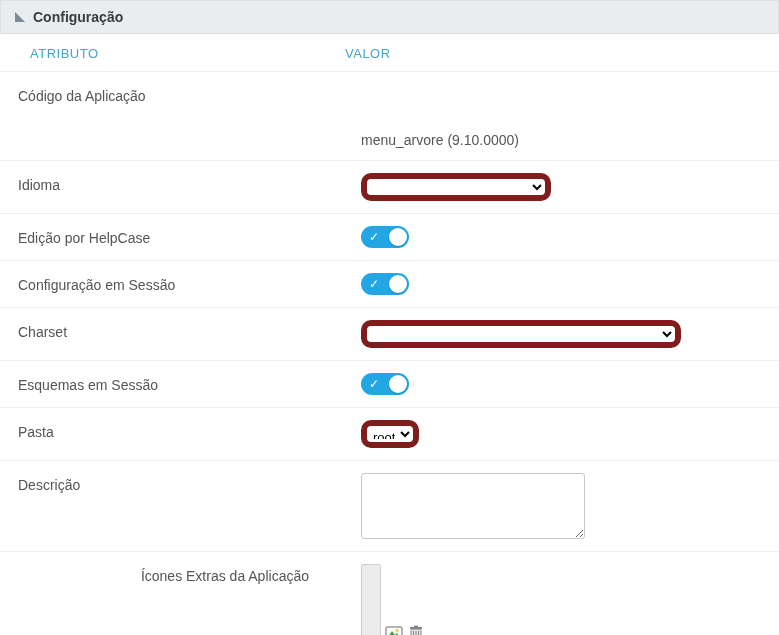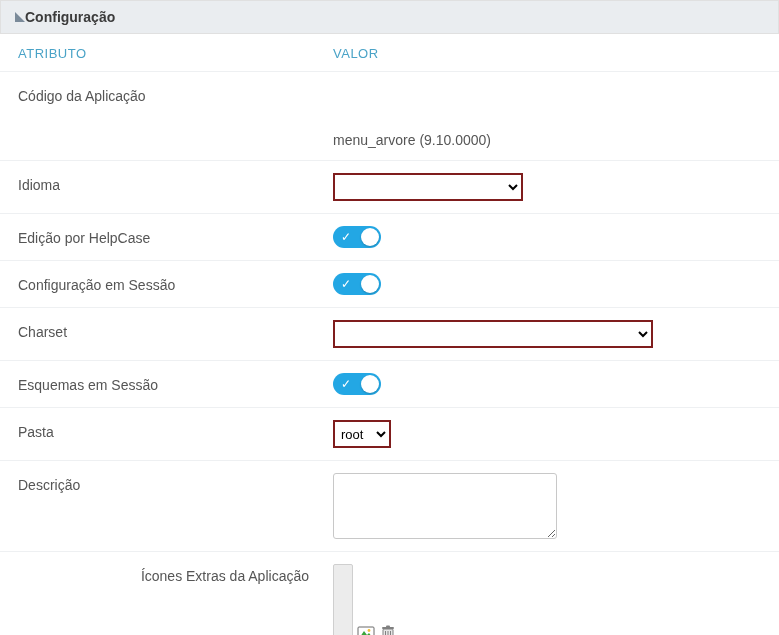--- a/index.html
+++ b/index.html
@@ -12,59 +12,61 @@
     width: 779px;
   }
   .panel-header {
     background: #eaedf0;
     border: 1px solid #e0e0e0;
     padding: 8px 14px;
     font-weight: 600;
     color: #3b3b3b;
     display: flex;
     align-items: center;
+    gap: 8px;
   }
   .panel-header svg { flex-shrink: 0; }
   .th-row {
     display: flex;
-    padding: 12px 18px 10px 18px;
+    padding: 12px 18px 10px 30px;
     border-bottom: 1px solid #eef0f2;
     color: #4aa3c7;
     font-size: 13px;
     letter-spacing: 0.5px;
   }
   .th-attr { width: 315px; }
   .th-val { flex: 1; }
   .row {
     display: flex;
     align-items: flex-start;
     padding: 12px 18px;
     border-bottom: 1px solid #eef0f2;
     min-height: 44px;
+    gap: 28px;
   }
   .row .label-col {
     width: 315px;
     color: #555;
     padding-top: 4px;
   }
   .row .label-col.right {
     text-align: right;
     padding-right: 24px;
   }
   .row .val-col {
     flex: 1;
     display: flex;
     align-items: flex-start;
     gap: 6px;
   }
   select {
     font-size: 13px;
     padding: 3px 2px;
-    border: 2px solid #7f1d1d;
-    border-radius: 0;
+    border: 6px solid #7f1d1d;
+    border-radius: 10px;
     background: #fff;
     height: 28px;
   }
   select.wide-md { width: 190px; }
   select.wide-lg { width: 320px; }
   select.small { width: 58px; }
   select.tiny { width: 30px; }
   textarea {
     width: 224px;
     height: 66px;

